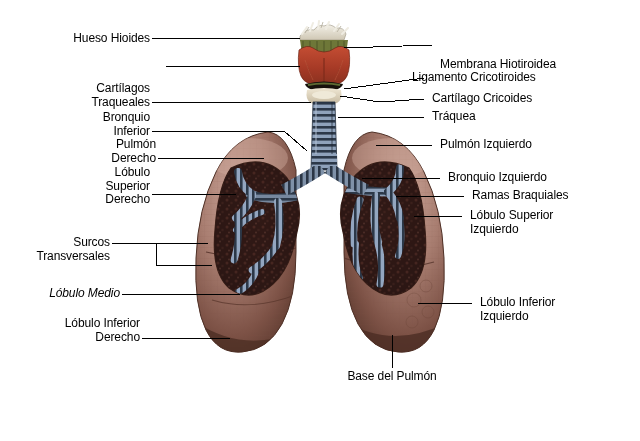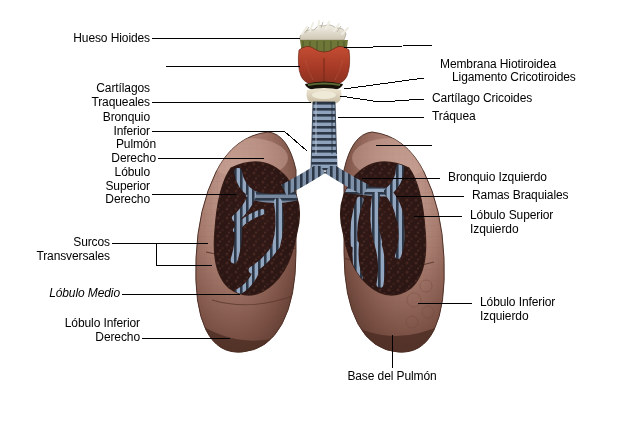--- a/index.html
+++ b/index.html
@@ -255,26 +255,27 @@
     <div class="lbl r" style="left:0px;top:236px;width:110px;">Surcos
 Transversales</div>
 
     <div class="lbl r" style="left:0px;top:287px;width:120px;font-style:italic;">Lóbulo Medio</div>
 
     <div class="lbl r" style="left:0px;top:317px;width:140px;">Lóbulo Inferior
 Derecho</div>
 
     <div class="lbl l" style="left:440px;top:38px;width:237px;margin-top:20px;">Membrana Hiotiroidea</div>
 
-    <div class="lbl l" style="left:452px;top:71px;width:172px;">Ligamento Cricotiroides</div>
+    <div class="lbl l" style="left:412px;top:71px;width:172px;">Ligamento Cricotiroides</div>
 
     <div class="lbl l" style="left:432px;top:92px;width:208px;">Cartílago Cricoides</div>
 
     <div class="lbl l" style="left:432px;top:110px;width:208px;">Tráquea</div>
 
+    <div class="lbl l" style="left:440px;top:138px;width:200px;">Pulmón Izquierdo</div>
 
     <div class="lbl l" style="left:448px;top:171px;width:192px;">Bronquio Izquierdo</div>
 
     <div class="lbl l" style="left:472px;top:189px;width:168px;">Ramas Braquiales</div>
 
     <div class="lbl l" style="left:470px;top:209px;width:170px;">Lóbulo Superior
 Izquierdo</div>
 
     <div class="lbl l" style="left:480px;top:296px;width:160px;">Lóbulo Inferior
 Izquierdo</div>

